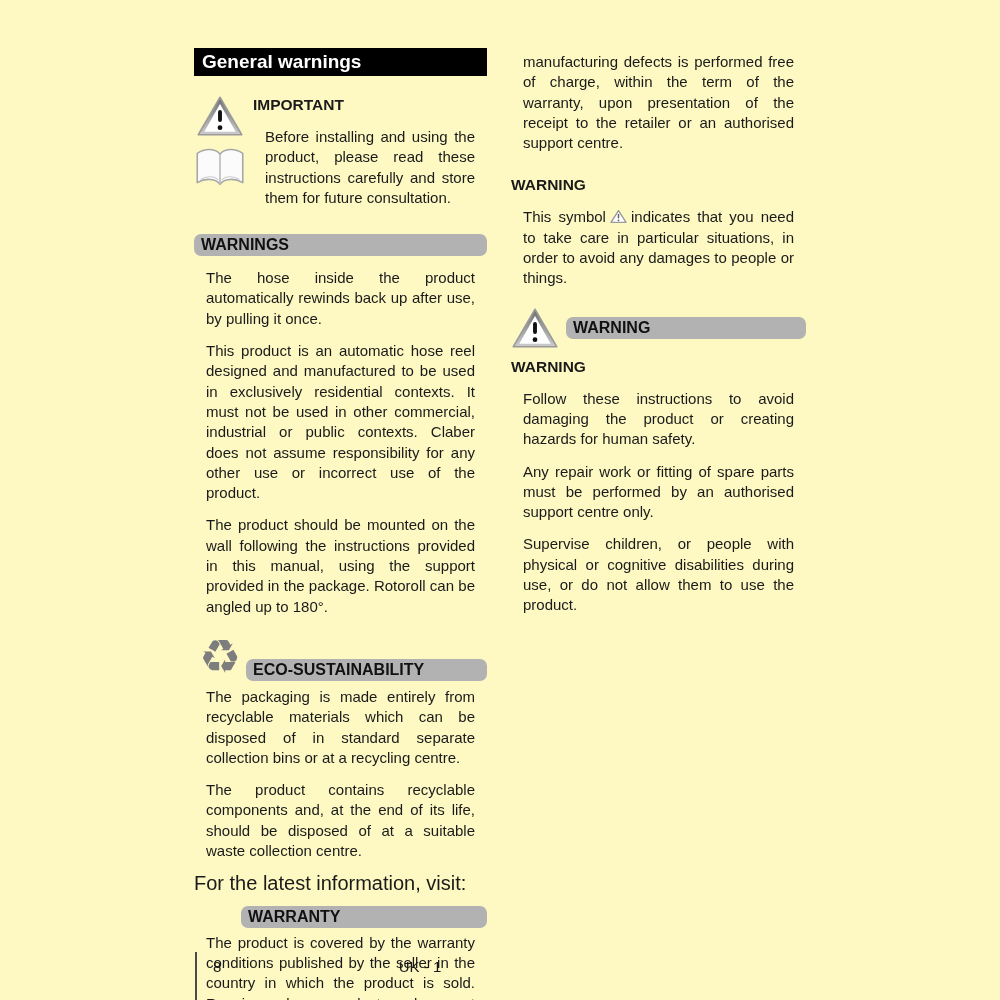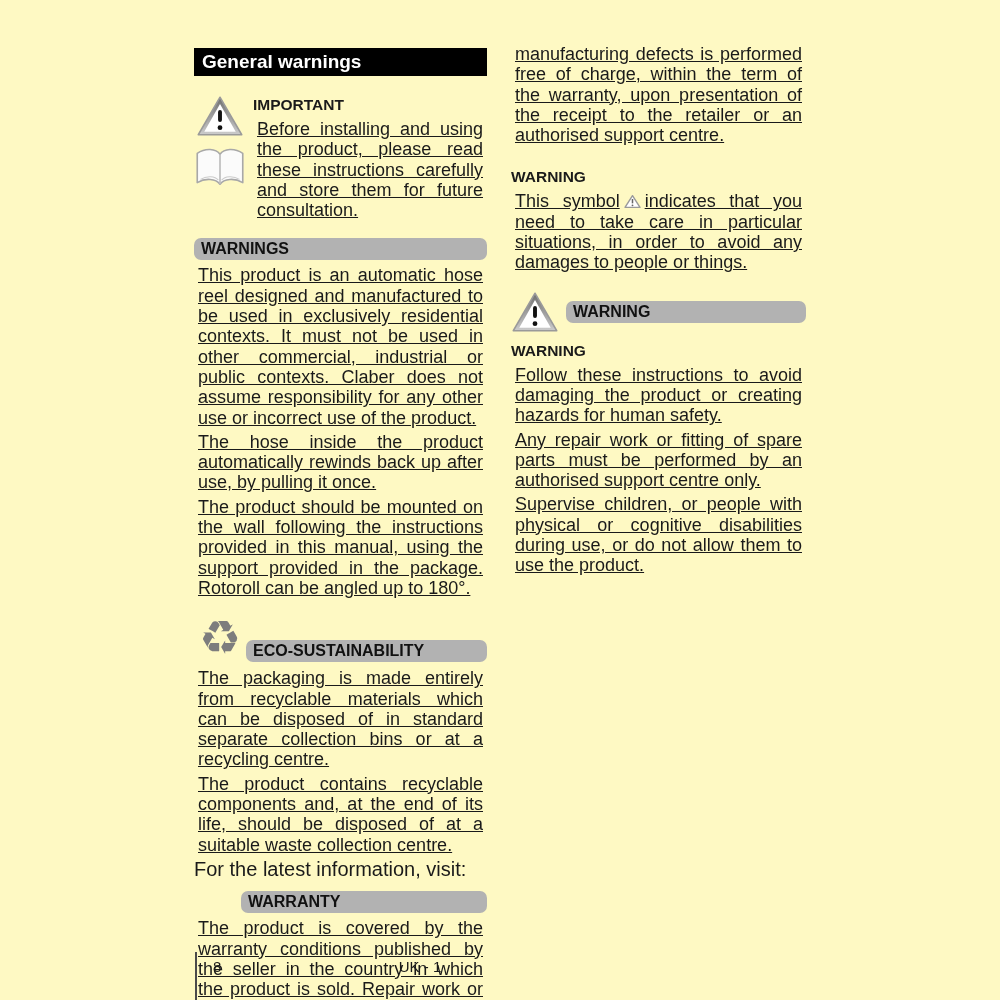--- a/index.html
+++ b/index.html
@@ -13,21 +13,21 @@
 
   .title-bar{
     background:#000;color:#fff;height:28px;line-height:28px;
     font-size:19px;font-weight:bold;padding-left:8px;
   }
   .section-bar{
     background:#b2b2b2;color:#111;height:22px;line-height:22px;
     font-size:16px;font-weight:bold;padding-left:7px;border-radius:7px;
   }
   .body{
-    font-size:18px;line-height:20.3px;margin:4px;text-decoration:underline;
+    font-size:15px;line-height:20.3px;margin:12px;
   }
   .jtext{text-align:justify;text-justify:inter-word;}
   .subhead{font-size:15.5px;font-weight:bold;margin:0;line-height:20px;}
 
   .important-block{display:flex;margin-top:19px;}
   .icon-col{width:52px;flex:0 0 52px;margin-right:7px;display:flex;flex-direction:column;align-items:center;}
   .tri-big{width:48px;height:42px;display:block;}
   .book{width:52px;height:46px;display:block;margin-top:8px;}
 
   .warnings-bar{margin-top:14px;}
@@ -89,22 +89,22 @@
           <path d="M56 40 C48 35, 38 36, 34 41" stroke="#cccccc" stroke-width="1.4" fill="none"></path>
         </svg>
       </div>
       <div>
         <p class="subhead">IMPORTANT</p>
         <p class="body jtext">Before installing and using the product, please read these instructions carefully and store them for future consultation.</p>
       </div>
     </div>
 
     <div class="section-bar warnings-bar">WARNINGS</div>
+    <p class="body jtext">The hose inside the product automatically rewinds back up after use, by pulling it once.</p>
     <p class="body jtext warn-p1">This product is an automatic hose reel designed and manufactured to be used in exclusively residential contexts. It must not be used in other commercial, industrial or public contexts. Claber does not assume responsibility for any other use or incorrect use of the product.</p>
-    <p class="body jtext">The hose inside the product automatically rewinds back up after use, by pulling it once.</p>
     <p class="body jtext">The product should be mounted on the wall following the instructions provided in this manual, using the support provided in the package. Rotoroll can be angled up to 180°.</p>
 
     <div class="eco-header">
       <div class="recycle">♻</div>
       <div class="section-bar">ECO-SUSTAINABILITY</div>
     </div>
     <p class="body jtext eco-p1">The packaging is made entirely from recyclable materials which can be disposed of in standard separate collection bins or at a recycling centre.</p>
     <p class="body jtext">The product contains recyclable components and, at the end of its life, should be disposed of at a suitable waste collection centre.</p>
     <p class="plain-line">For the latest information, visit:</p>
 

